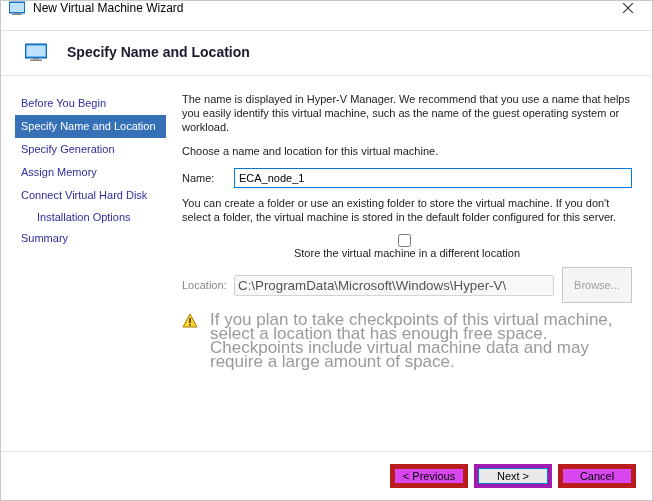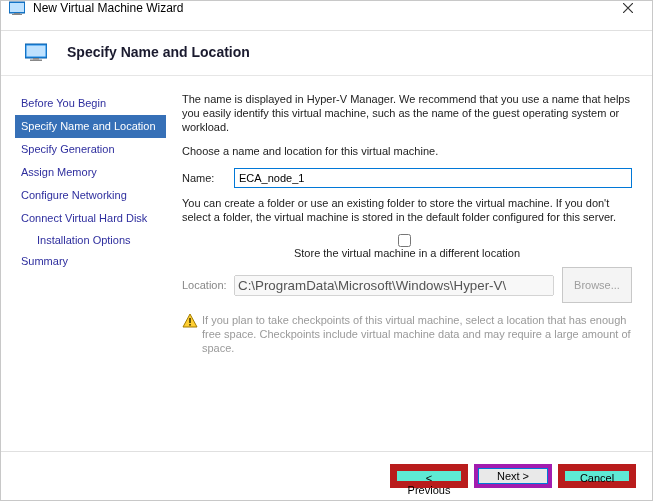--- a/index.html
+++ b/index.html
@@ -123,39 +123,39 @@
   .browse {
     width: 70px; height: 36px;
     border: 1px solid #c8c8c8;
     background: #f4f4f4;
     color: #9e9e9e;
     font-size: 11px;
     cursor: default;
   }
   .warn-row {
     display: flex;
-    gap: 4px;
+    gap: 12px;
     color: #9a9a9a;
-    font-size: 11px;
+    font-size: 17px;
     margin-top: 6px;
     line-height: 14px;
   }
   .warn-icon { width:16px; height:16px; flex-shrink:0; }
   .footer {
     border-top: 1px solid #e0e0e0;
     padding: 12px 16px;
     display: flex;
     justify-content: flex-end;
     gap: 6px;
   }
   .footer button {
     width: 78px;
     height: 24px;
-    border: 7px solid #b91c1c;
-    background: #5eead4;
+    border: 5px solid #b91c1c;
+    background: #d946ef;
     font-size: 11px;
     font-family: inherit;
     cursor: pointer;
   }
   .footer button.default {
     border: 4px solid #a21caf;
     background: #e9e9e9;
     box-shadow: inset 0 0 0 1px #0178d7;
   }
 </style>
@@ -192,21 +192,20 @@
     </span>
     <span class="heading">Specify Name and Location</span>
   </div>
 
   <div class="body">
     <div class="nav">
       <div class="nav-item">Before You Begin</div>
       <div class="nav-item selected">Specify Name and Location</div>
       <div class="nav-item">Specify Generation</div>
       <div class="nav-item">Assign Memory</div>
-      <div class="nav-item">Configure Networking</div>
       <div class="nav-item">Connect Virtual Hard Disk</div>
       <div class="nav-subitem">Installation Options</div>
       <div class="nav-item">Summary</div>
     </div>
 
     <div class="content">
       <p>The name is displayed in Hyper-V Manager. We recommend that you use a name that helps you easily identify this virtual machine, such as the name of the guest operating system or workload.</p>
       <p>Choose a name and location for this virtual machine.</p>
       <div class="row">
         <span class="lbl">Name:</span>

